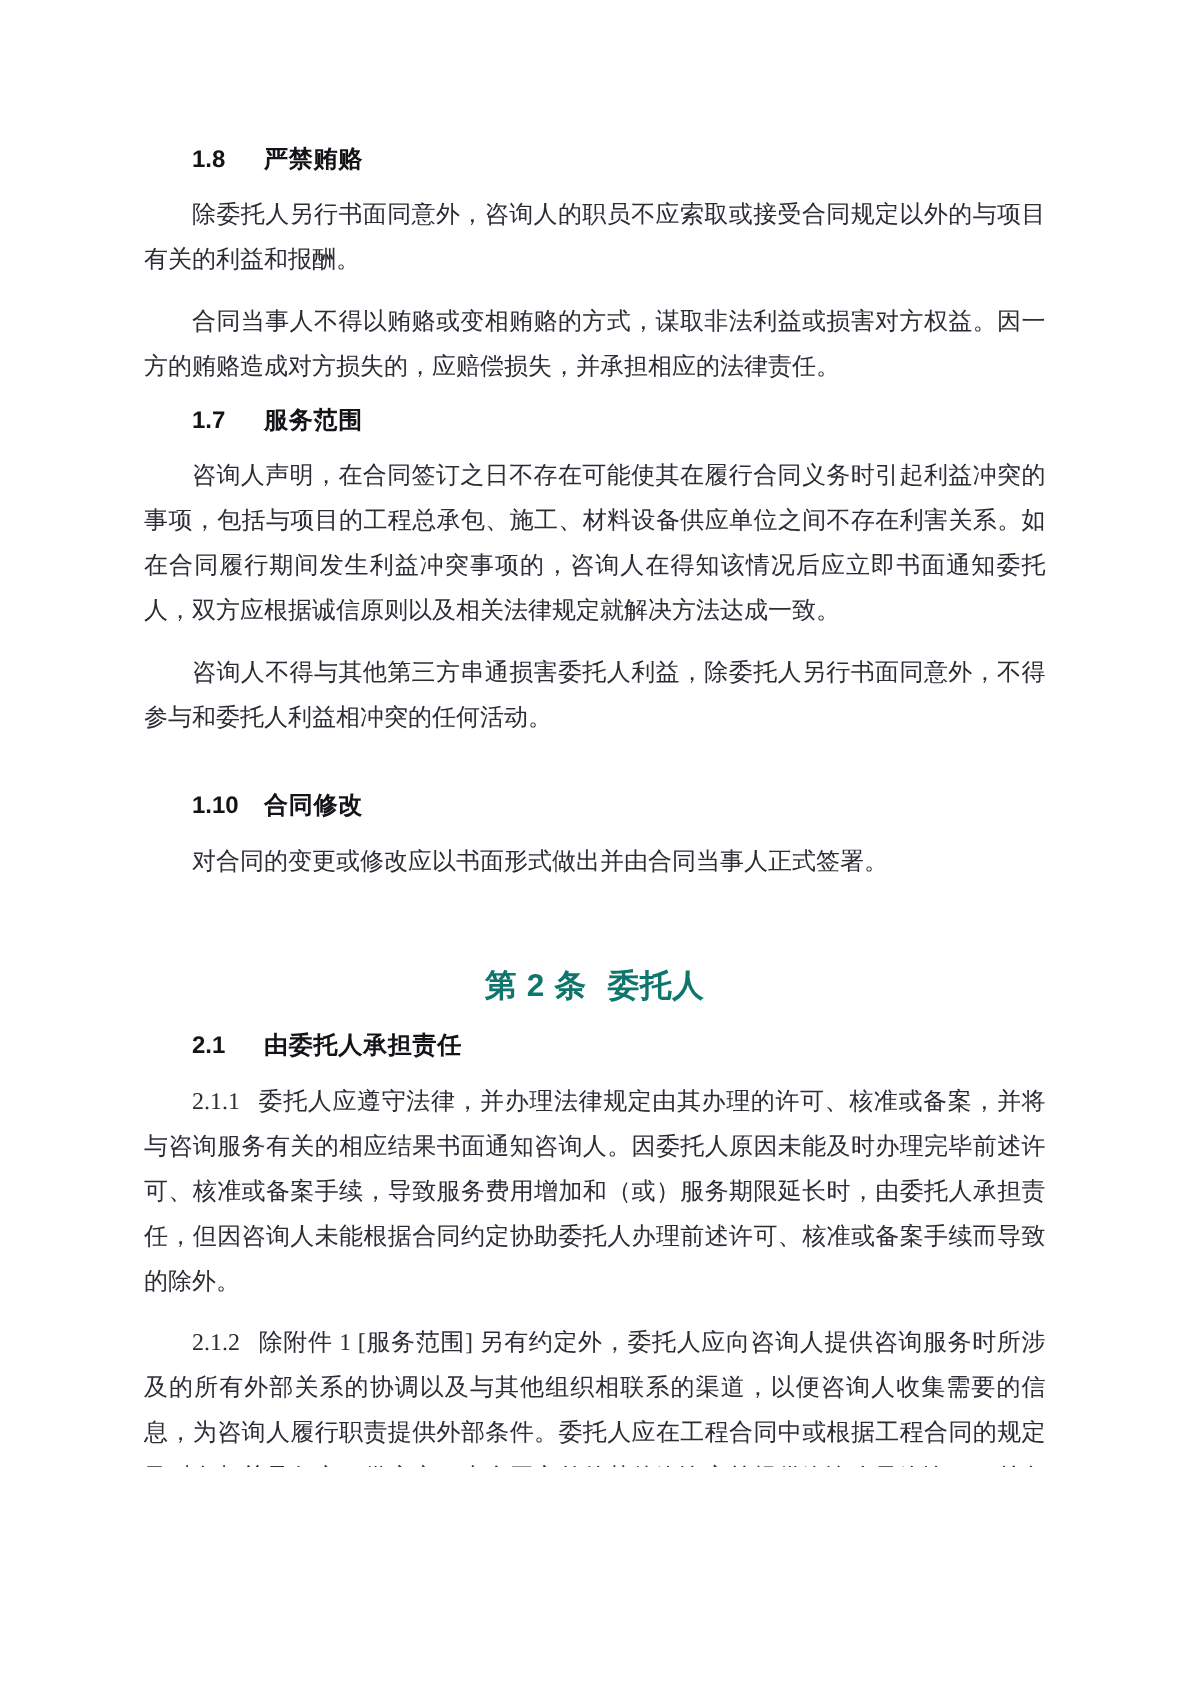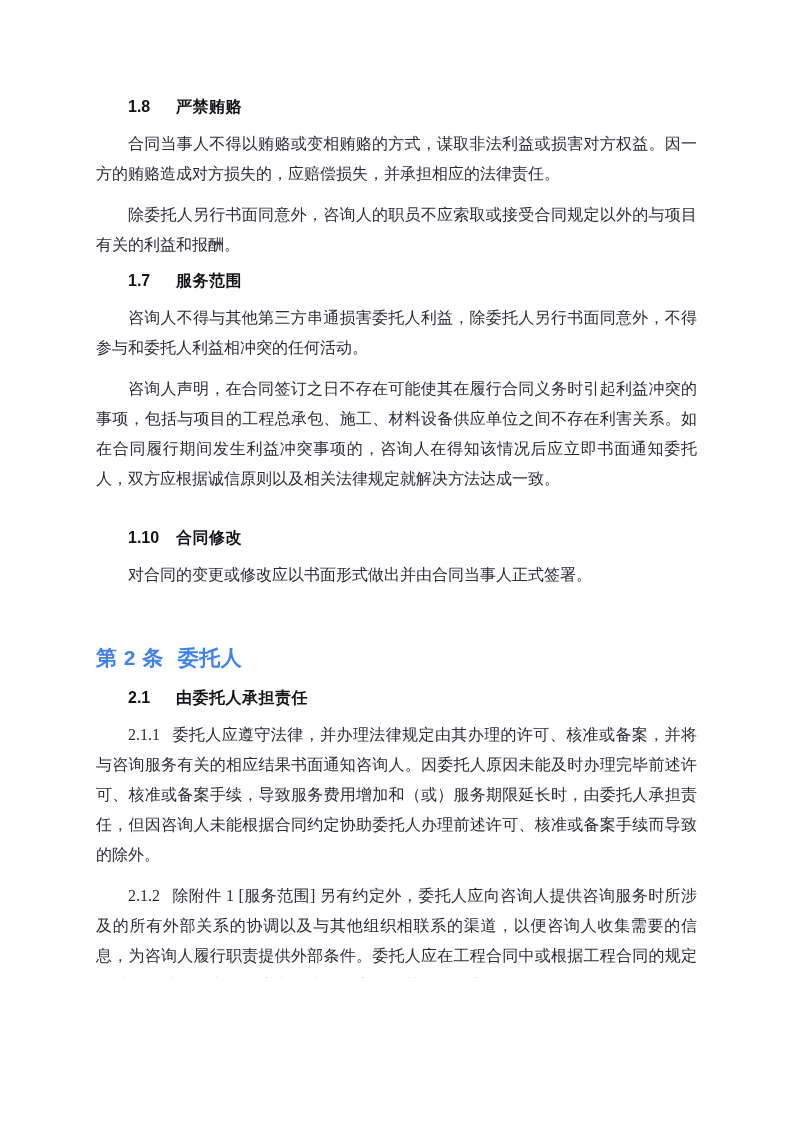--- a/index.html
+++ b/index.html
@@ -43,23 +43,24 @@
     width: 48px;
     letter-spacing: 0;
   }
   h3.sub + p.body { margin-top: 7px; }
   h3.sp-lg { margin-top: 29px; }
   h2.article {
     font-family: "Liberation Sans", "DejaVu Sans", sans-serif;
     font-weight: bold;
     font-size: 21px;
     line-height: 34px;
-    color: #3b82f6;
+    color: #0f766e;
     margin-top: 51px;
     letter-spacing: 0.5px;
+    text-align: center;
   }
   h2.article .h2-num { margin-right: 14px; }
   h2.article + h3.sub { margin-top: 8px; }
   p.body .p-num { margin-right: 12px; }
   .footer {
     position: absolute;
     top: 1041px; left: 0;
     width: 793px;
     text-align: left;
     font-family: "Liberation Serif", "DejaVu Serif", serif;
@@ -70,28 +71,28 @@
 </style>
 </head>
 <body>
 
 <div class="page">
   <main class="content">
 
     <h3 class="sub">
       <span class="h-num">1.8</span><span>严禁贿赂</span>
     </h3>
+    <p class="body">除委托人另行书面同意外，咨询人的职员不应索取或接受合同规定以外的与项目有关的利益和报酬。</p>
     <p class="body">合同当事人不得以贿赂或变相贿赂的方式，谋取非法利益或损害对方权益。因一方的贿赂造成对方损失的，应赔偿损失，并承担相应的法律责任。</p>
-    <p class="body">除委托人另行书面同意外，咨询人的职员不应索取或接受合同规定以外的与项目有关的利益和报酬。</p>
 
     <h3 class="sub">
       <span class="h-num">1.7</span><span>服务范围</span>
     </h3>
+    <p class="body">咨询人声明，在合同签订之日不存在可能使其在履行合同义务时引起利益冲突的事项，包括与项目的工程总承包、施工、材料设备供应单位之间不存在利害关系。如在合同履行期间发生利益冲突事项的，咨询人在得知该情况后应立即书面通知委托人，双方应根据诚信原则以及相关法律规定就解决方法达成一致。</p>
     <p class="body">咨询人不得与其他第三方串通损害委托人利益，除委托人另行书面同意外，不得参与和委托人利益相冲突的任何活动。</p>
-    <p class="body">咨询人声明，在合同签订之日不存在可能使其在履行合同义务时引起利益冲突的事项，包括与项目的工程总承包、施工、材料设备供应单位之间不存在利害关系。如在合同履行期间发生利益冲突事项的，咨询人在得知该情况后应立即书面通知委托人，双方应根据诚信原则以及相关法律规定就解决方法达成一致。</p>
 
     <h3 class="sub sp-lg">
       <span class="h-num">1.10</span><span>合同修改</span>
     </h3>
     <p class="body">对合同的变更或修改应以书面形式做出并由合同当事人正式签署。</p>
 
     <h2 class="article">
       <span class="h2-num">第 2 条</span><span>委托人</span>
     </h2>
 

